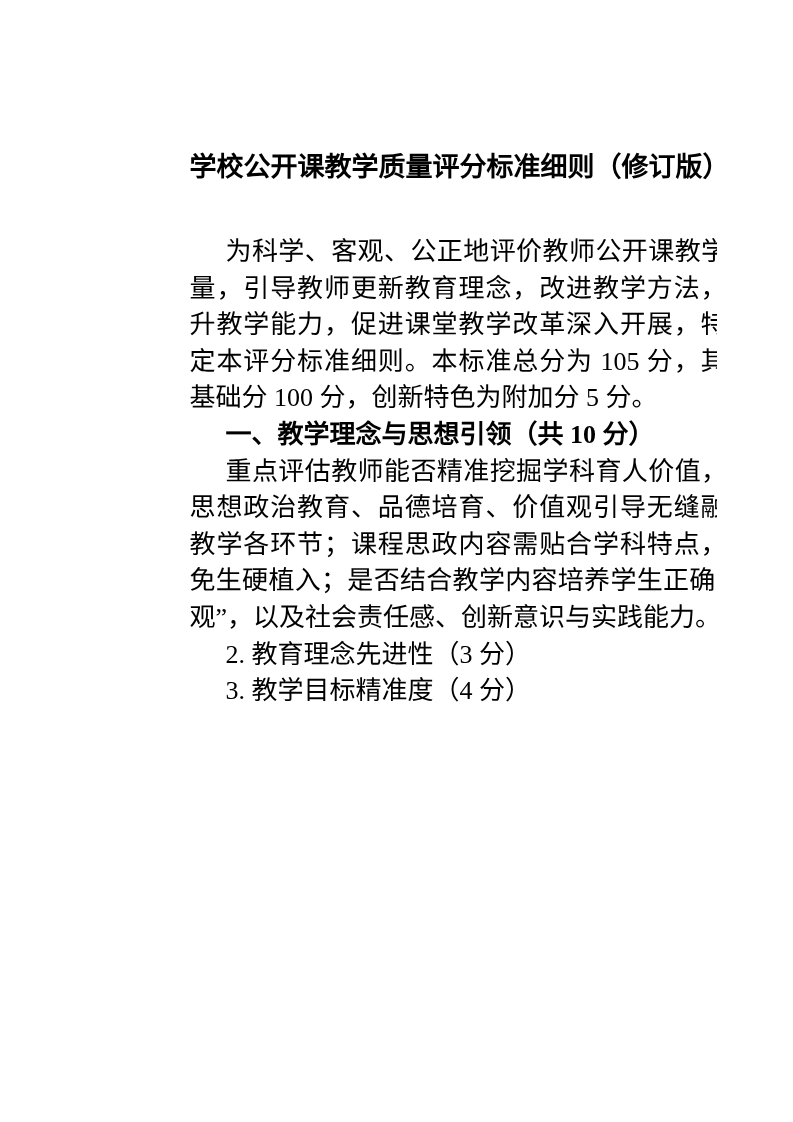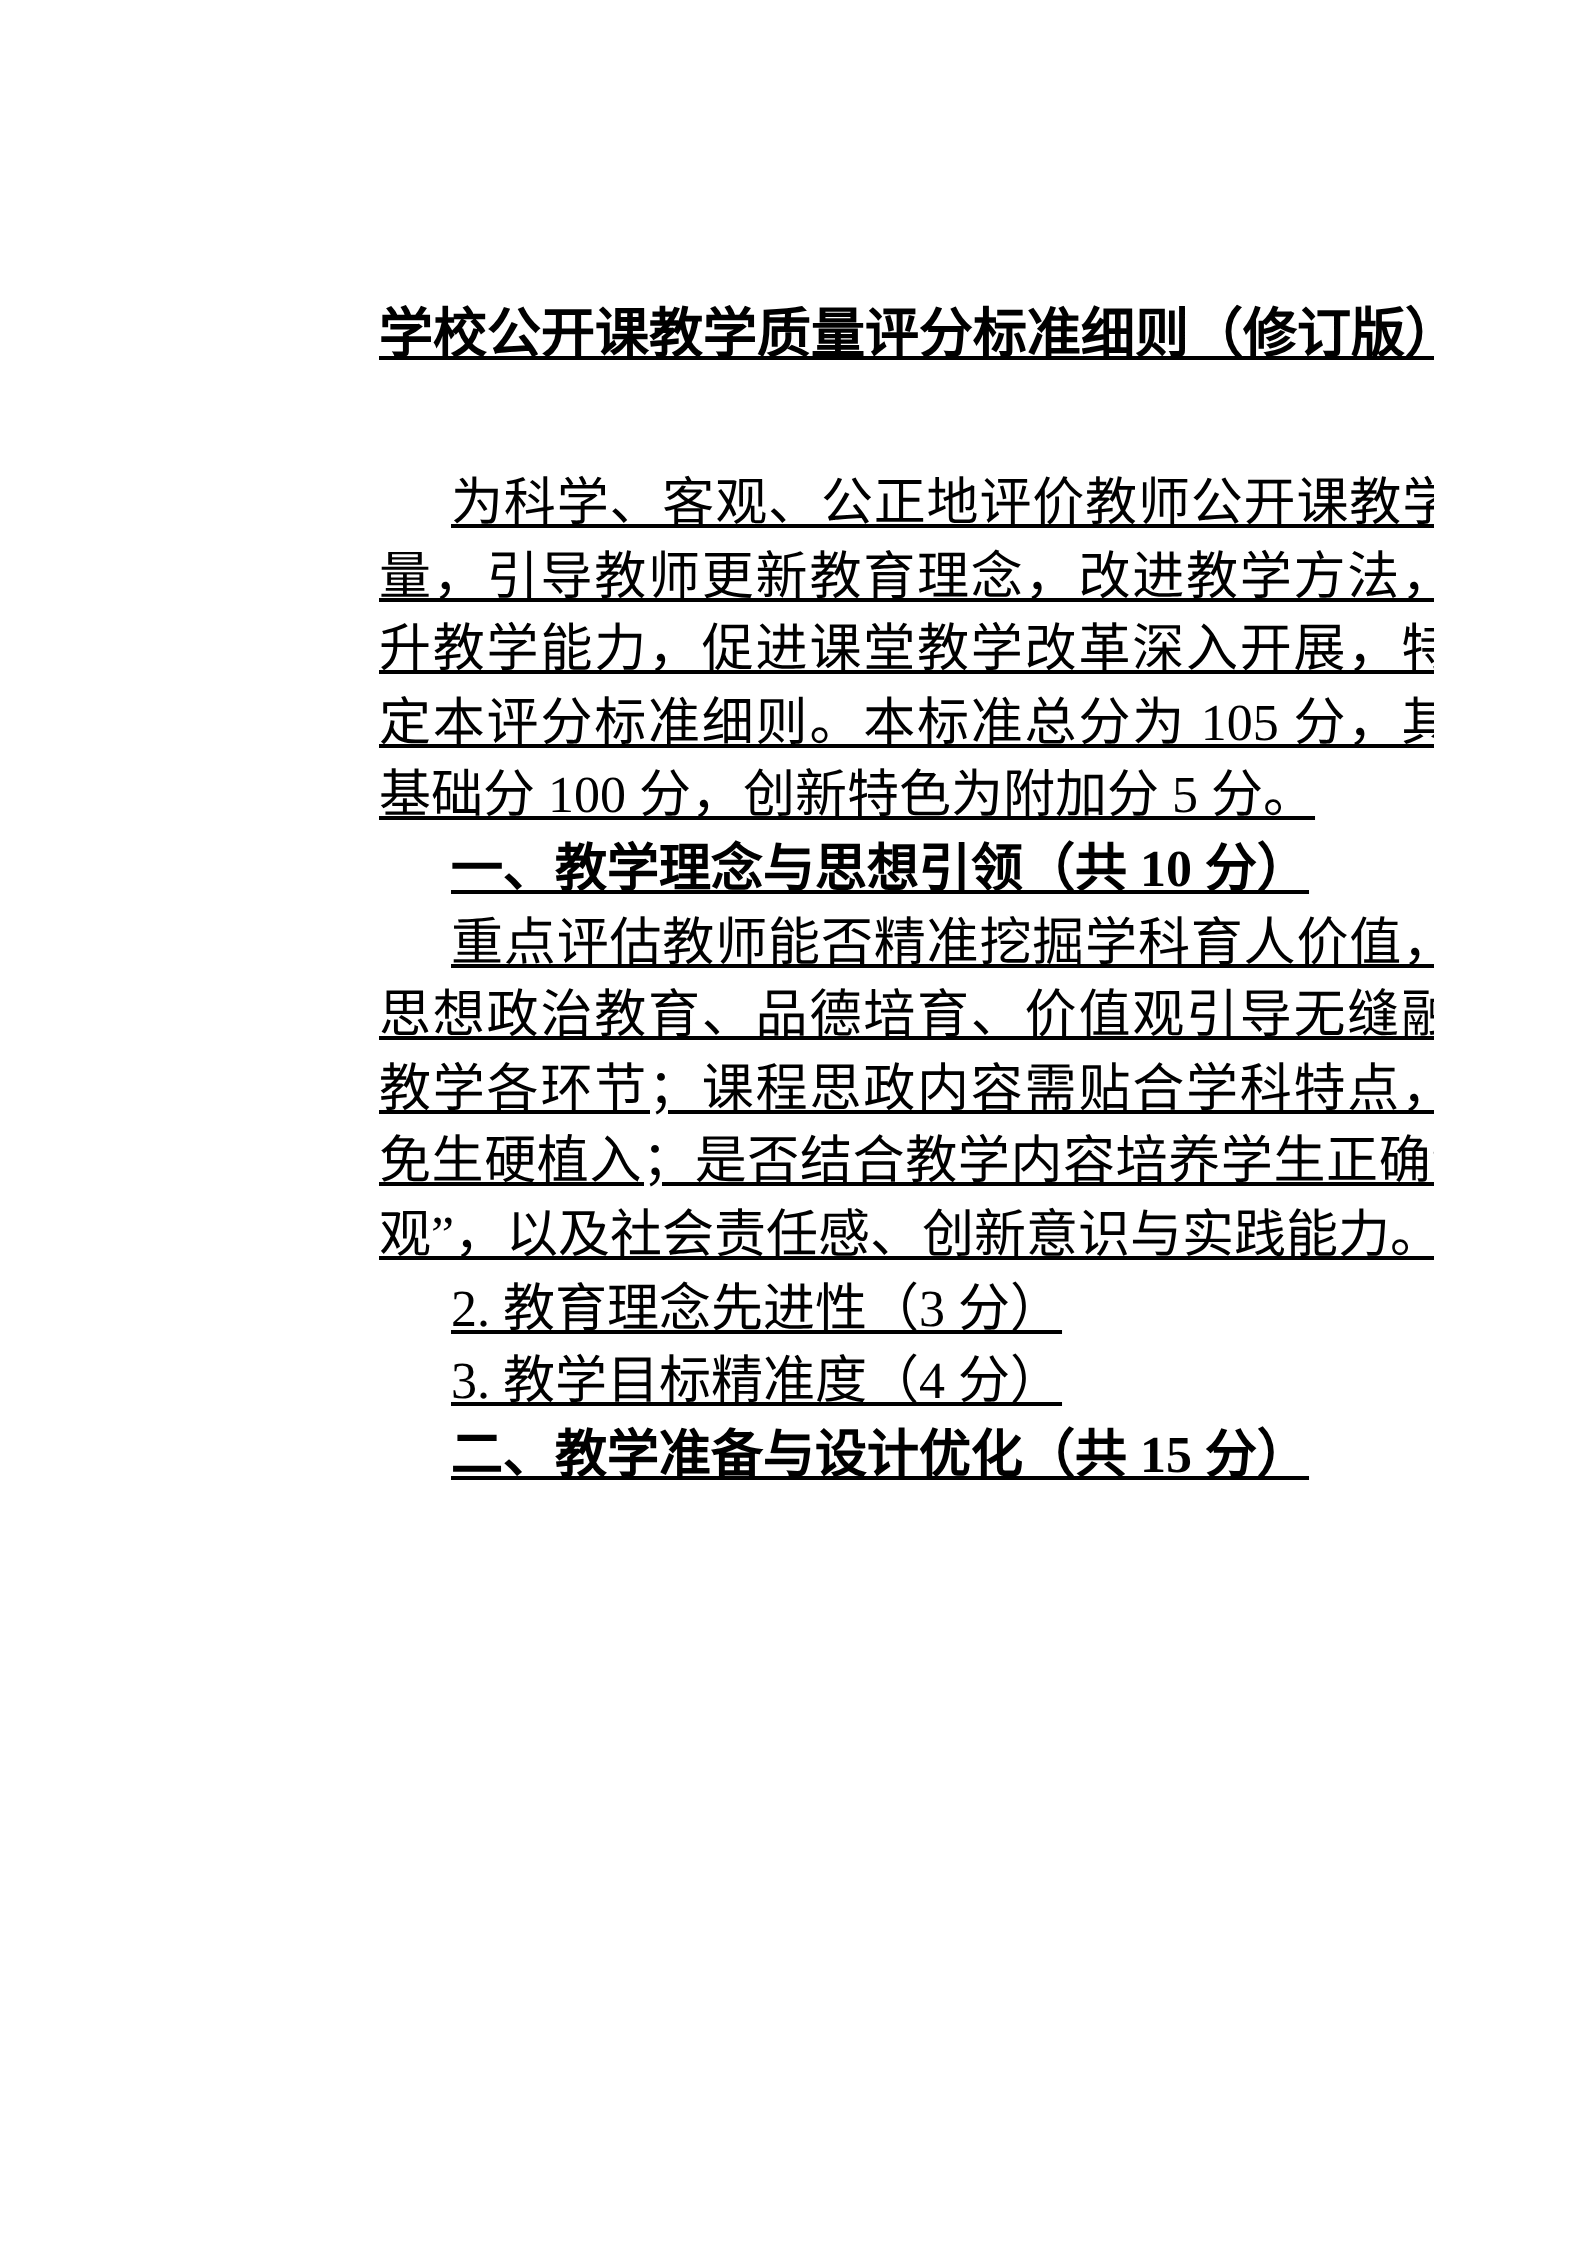--- a/index.html
+++ b/index.html
@@ -11,21 +11,20 @@
     position: relative;
     width: 640px;
     height: 1122px;
     margin: 0 auto;
     background: #ffffff;
     box-sizing: border-box;
     padding: 146px 112px 0 113px;
     overflow: hidden;
     font-family: "Liberation Serif", "DejaVu Serif", serif;
     color: #000000;
-    text-decoration: underline;
   }
   .doc-title {
     margin: 0;
     font-size: 27px;
     font-weight: 700;
     line-height: 42px;
     text-align: center;
     letter-spacing: 0;
     white-space: nowrap;
   }
@@ -53,15 +52,14 @@
 <body>
 
 <div class="page">
   <h1 class="doc-title">学校公开课教学质量评分标准细则（修订版）</h1>
   <div class="doc-body" id="doc-body">
       <p class="para body">为科学、客观、公正地评价教师公开课教学质量，引导教师更新教育理念，改进教学方法，提升教学能力，促进课堂教学改革深入开展，特制定本评分标准细则。本标准总分为 105 分，其中基础分 100 分，创新特色为附加分 5 分。</p>
       <p class="para section-heading">一、教学理念与思想引领（共 10 分）</p>
       <p class="para body">重点评估教师能否精准挖掘学科育人价值，将思想政治教育、品德培育、价值观引导无缝融入教学各环节；课程思政内容需贴合学科特点，避免生硬植入；是否结合教学内容培养学生正确“三观”，以及社会责任感、创新意识与实践能力。</p>
       <p class="para item-heading">2. 教育理念先进性（3 分）</p>
       <p class="para item-heading">3. 教学目标精准度（4 分）</p>
-      <p class="para section-heading">二、教学准备与设计优化（共 15 分）</p>
     </div>
 </div>
 
 </body></html>

